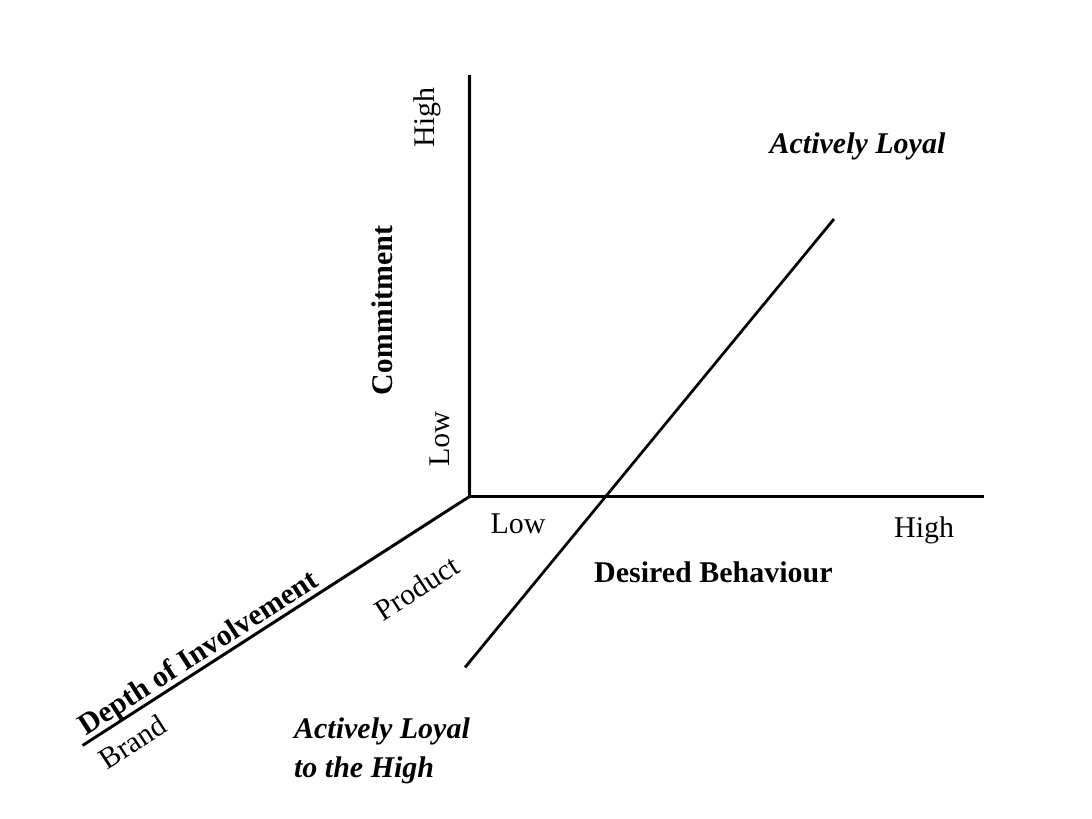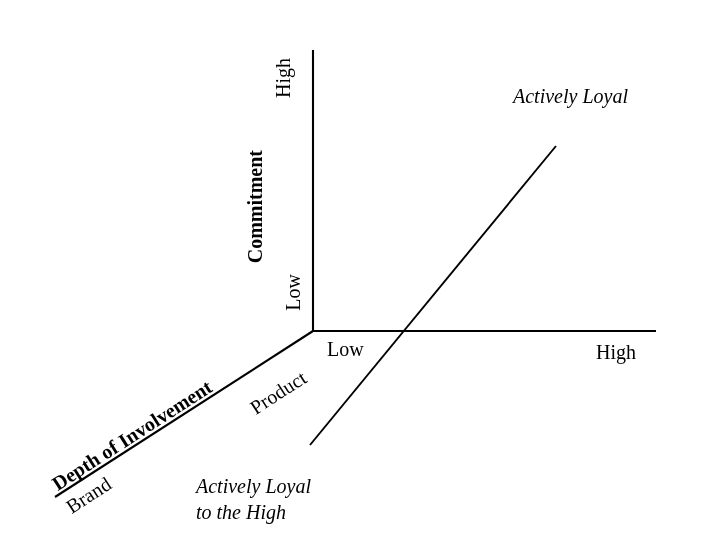--- a/index.html
+++ b/index.html
@@ -36,21 +36,21 @@
     font-weight: bold;
     font-size: 20px;
   }
   
   .tick {
     font-weight: normal;
     font-size: 20px;
   }
   
   .callout {
-    font-weight: normal;
+    font-weight: bold;
     font-style: italic;
     font-size: 20px;
     line-height: 1.28;
   }
 
   
   #label-commitment {
     left: 244px;
     top: 150px;
     transform-origin: 0 0;
@@ -122,20 +122,21 @@
 
     <line x1="310" y1="445" x2="556" y2="146" stroke="#000000" stroke-width="1.9"></line>
   </svg>
 
   <div class="lbl axis-name" id="label-commitment">Commitment</div>
 
   <div class="lbl tick" id="label-commitment-high">High</div>
 
   <div class="lbl tick" id="label-commitment-low">Low</div>
 
+  <div class="lbl axis-name" id="label-behaviour">Desired Behaviour</div>
 
   <div class="lbl tick" id="label-behaviour-low">Low</div>
 
   <div class="lbl tick" id="label-behaviour-high">High</div>
 
   <div class="lbl axis-name" id="label-depth">Depth of Involvement</div>
 
   <div class="lbl tick" id="label-depth-brand">Brand</div>
 
   <div class="lbl tick" id="label-depth-product">Product</div>

